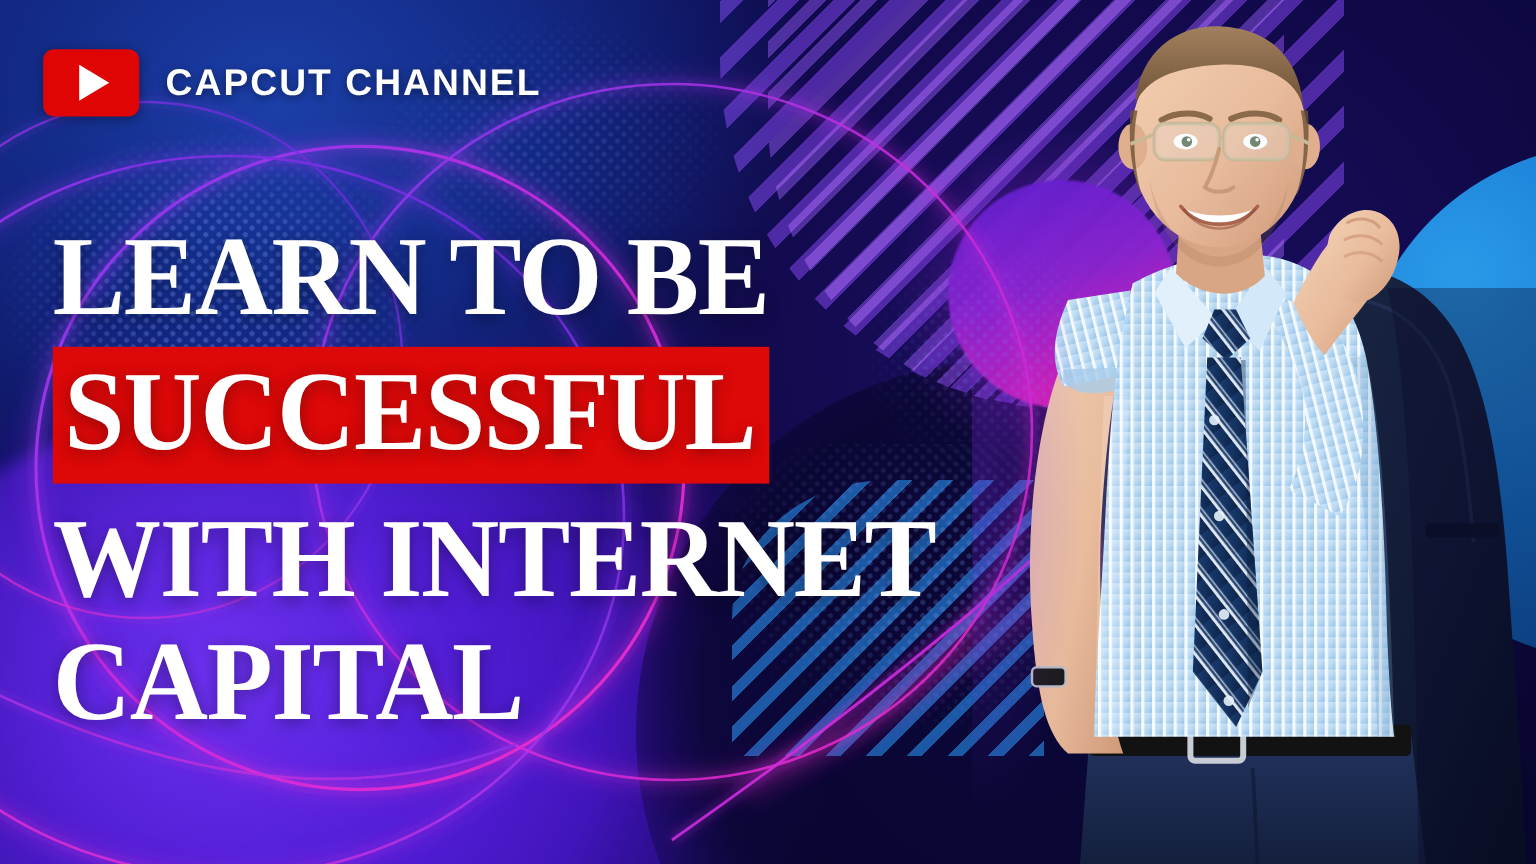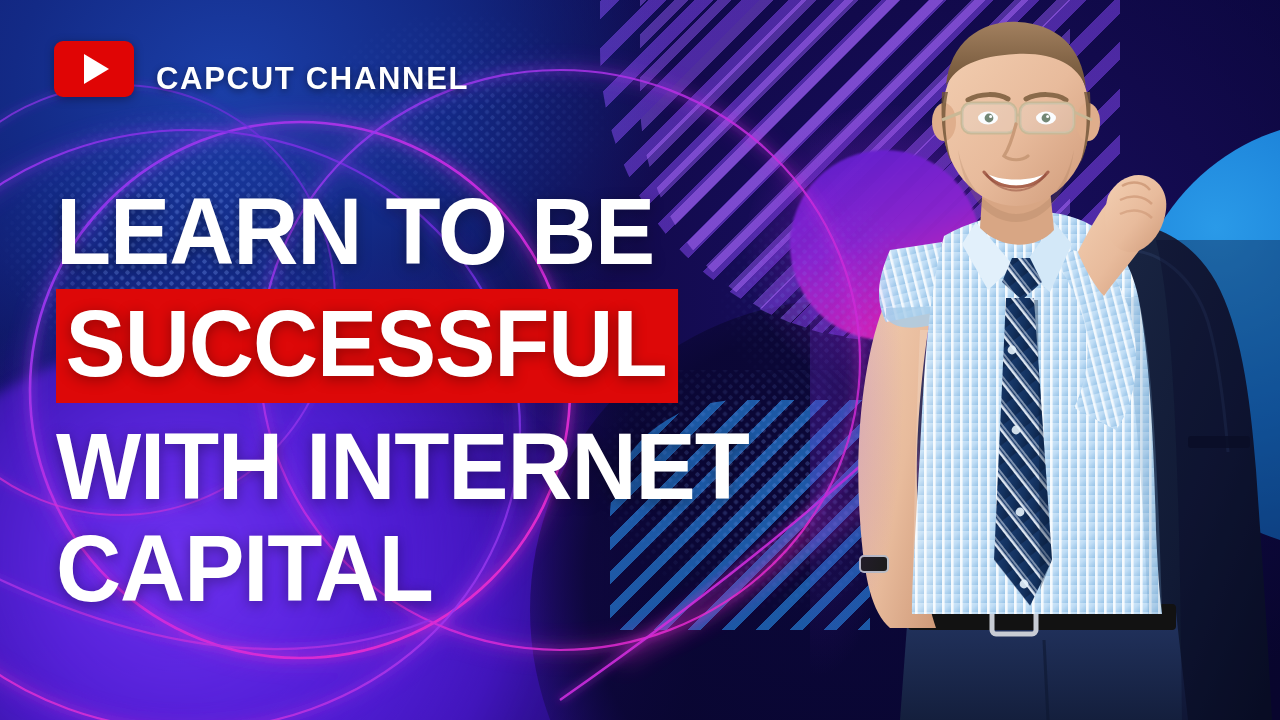--- a/index.html
+++ b/index.html
@@ -106,22 +106,22 @@
             mask-image:radial-gradient(ellipse 58% 58% at 55% 35%, #000 25%, transparent 80%); }
   .hexdots-ml{ left:700px; top:180px; width:260px; height:240px; opacity:.45;
     -webkit-mask-image:radial-gradient(ellipse 55% 55% at 50% 50%, #000 20%, transparent 80%);
             mask-image:radial-gradient(ellipse 55% 55% at 50% 50%, #000 20%, transparent 80%); }
 
   
   .arcs{ position:absolute; inset:0; pointer-events:none; }
 
   
   .channel{
-    position:absolute; left:54px; top:41px;
-    display:flex; align-items:flex-end; gap:22px;
+    position:absolute; left:36px; top:41px;
+    display:flex; align-items:center; gap:22px;
     z-index:40;
   }
   .yt-btn{
     width:80px; height:56px; border-radius:9px;
     background:#e00505;
     display:flex; align-items:center; justify-content:center;
     box-shadow:0 2px 10px rgba(0,0,0,.35);
   }
   .yt-tri{
     width:0; height:0;
@@ -132,22 +132,23 @@
   }
   .channel-name{
     color:#fff; font-size:31px; font-weight:bold;
     letter-spacing:.055em;
     text-shadow:0 2px 7px rgba(0,0,0,.45);
     white-space:nowrap;
   }
 
   
   .headline{
-    position:absolute; left:56px; top:185px;
+    position:absolute; left:44px; top:185px;
     z-index:40;
+    font-family:Liberation Serif, serif;
   }
   .hl-line{
     color:#fff;
     font-weight:bold;
     font-size:94px;
     line-height:.99;
     letter-spacing:-0.012em;
     white-space:nowrap;
     text-shadow:0 3px 14px rgba(0,0,0,.35);
     transform:scaleX(.96);

